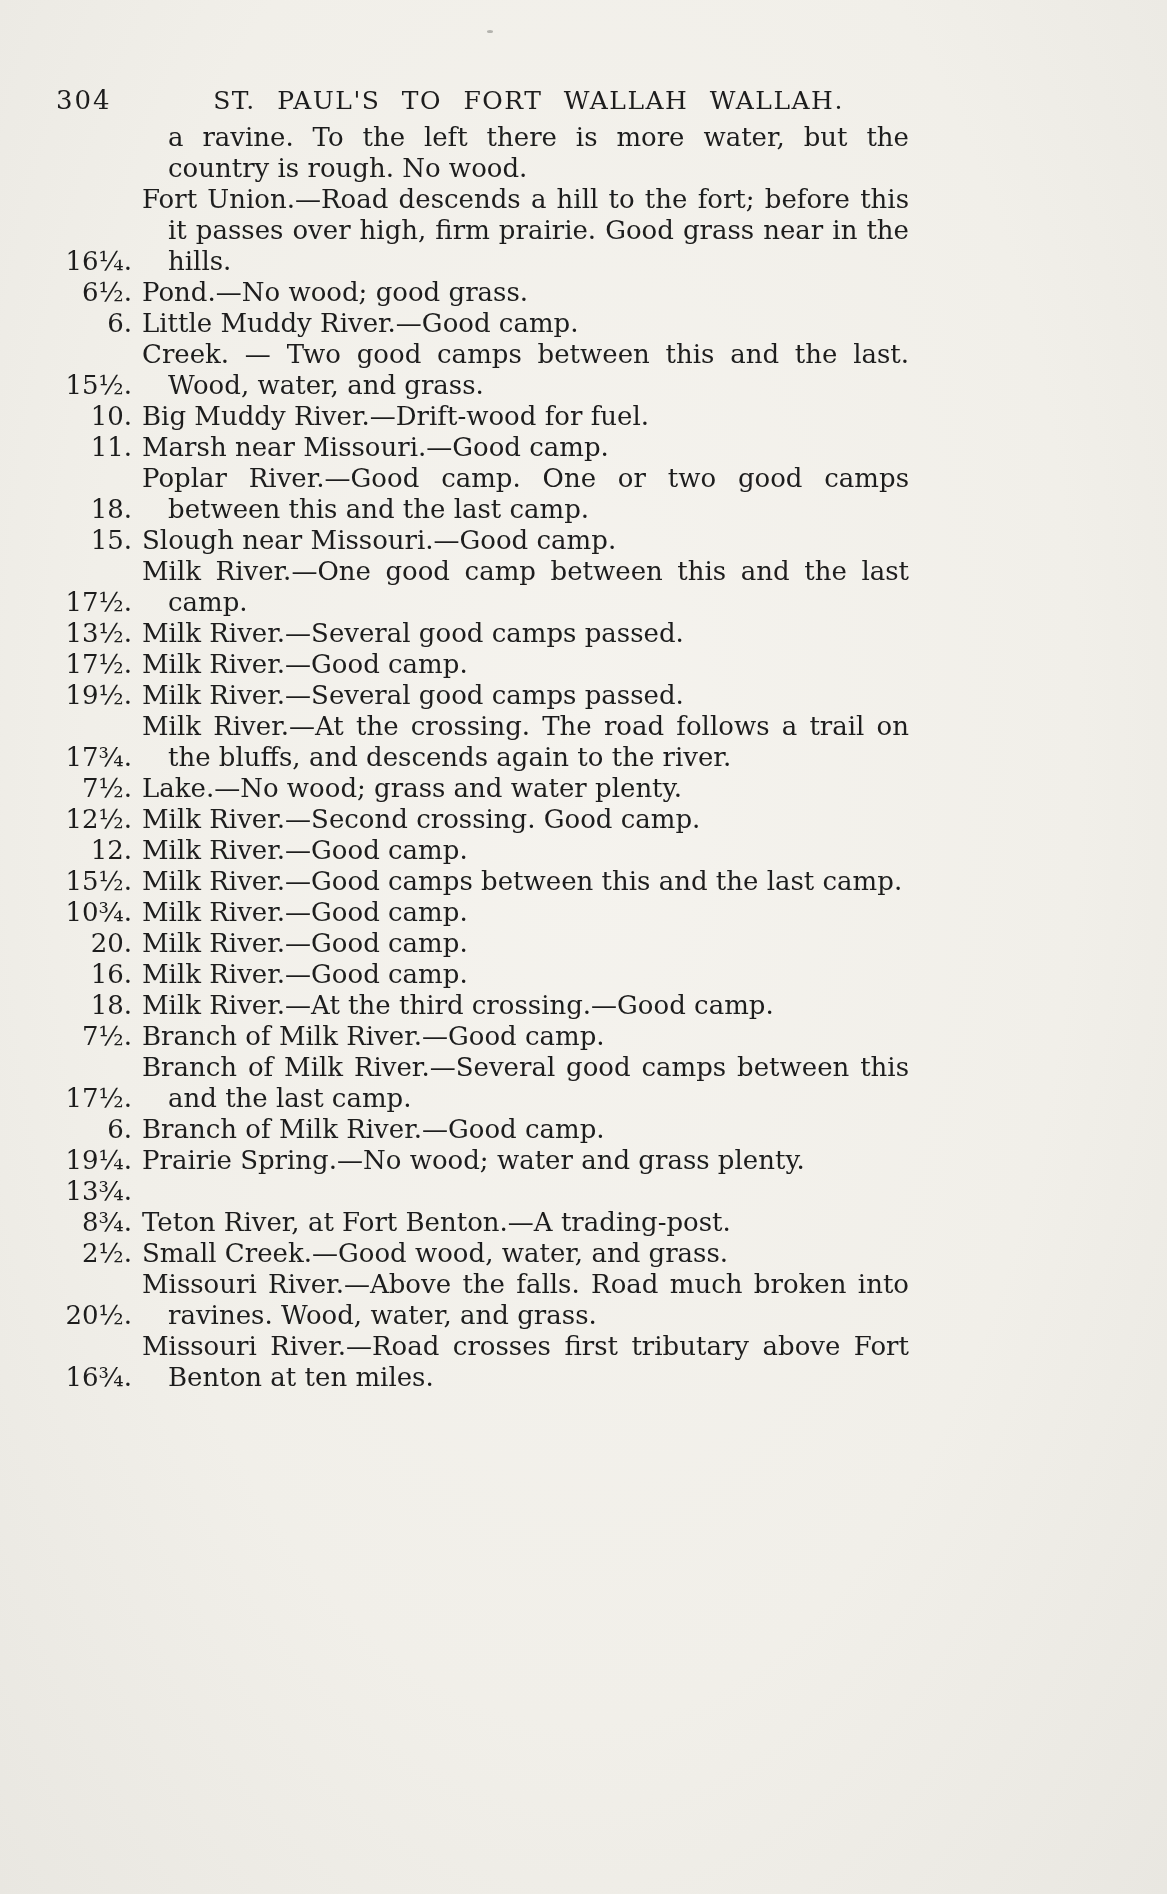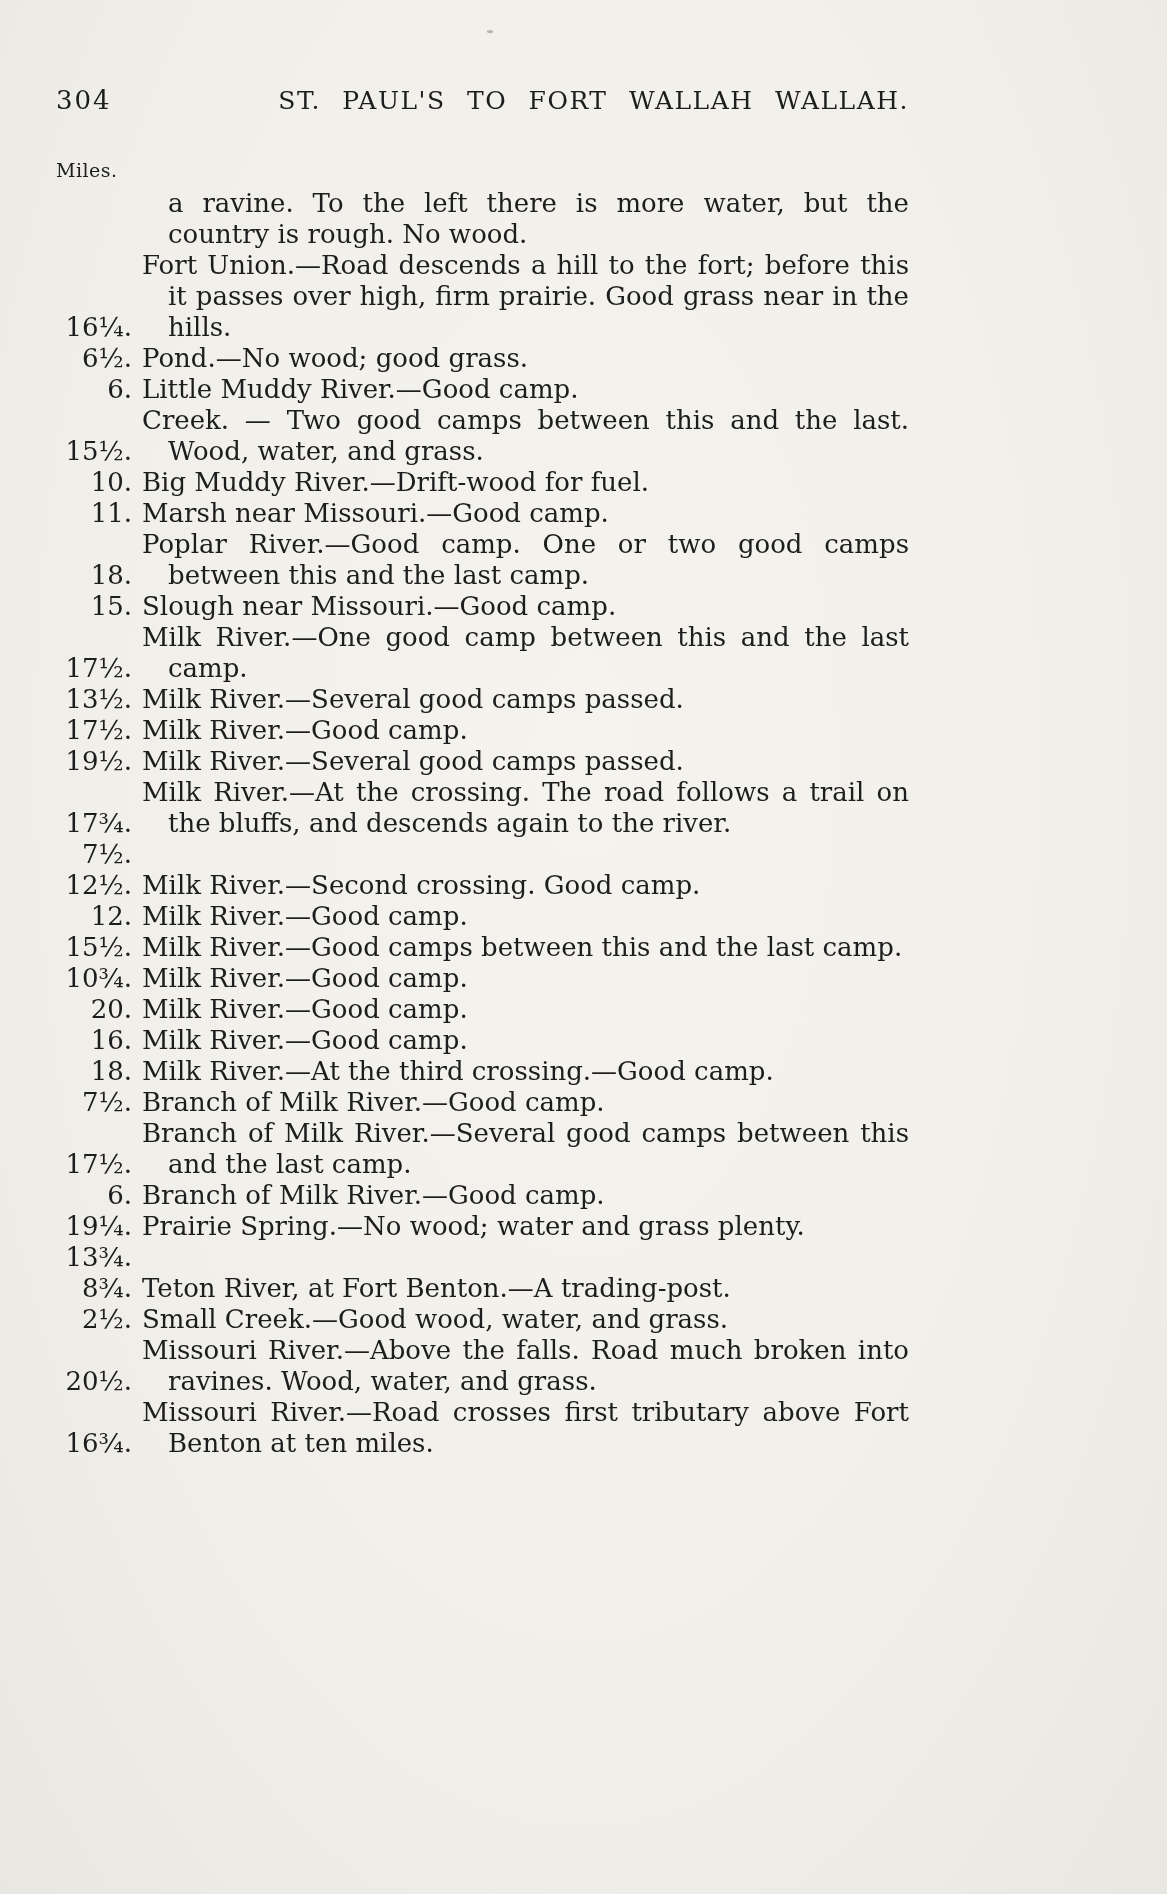--- a/index.html
+++ b/index.html
@@ -33,21 +33,21 @@
     align-items: baseline;
     font-size: 26px;
     line-height: 1.1;
   }
   .page-number {
     flex: 0 0 92px;
     letter-spacing: 2px;
   }
   .running-head {
     flex: 1;
-    text-align: right;
+    text-align: center;
     font-size: 25px;
     letter-spacing: 1.5px;
     word-spacing: 12px;
     white-space: nowrap;
   }
   .miles-label {
     margin-top: 44px;
     font-size: 19px;
     letter-spacing: 0.5px;
   }
@@ -81,21 +81,20 @@
 <body>
 
 <div class="page">
   <div class="scan-artifact"></div>
 
   <header class="page-header">
     <span class="page-number">304</span>
     <span class="running-head">ST. PAUL'S TO FORT WALLAH WALLAH.</span>
   </header>
 
-  <div class="miles-label">Miles.</div>
 
   <main class="entries">
       <div class="entry cont">
         <span class="miles"></span>
         <span class="text">a ravine.  To the left there is more water, but the country is rough.  No wood.</span>
       </div>
       <div class="entry">
         <span class="miles">16¼.</span>
         <span class="text">Fort Union.—Road descends a hill to the fort; before this it passes over high, firm prairie.  Good grass near in the hills.</span>
       </div>
@@ -142,20 +141,21 @@
       <div class="entry">
         <span class="miles">19½.</span>
         <span class="text">Milk River.—Several good camps passed.</span>
       </div>
       <div class="entry">
         <span class="miles">17¾.</span>
         <span class="text">Milk River.—At the crossing.  The road follows a trail on the bluffs, and descends again to the river.</span>
       </div>
       <div class="entry">
         <span class="miles">7½.</span>
+        <span class="text">Lake.—No wood; grass and water plenty.</span>
       </div>
       <div class="entry">
         <span class="miles">12½.</span>
         <span class="text">Milk River.—Second crossing.  Good camp.</span>
       </div>
       <div class="entry">
         <span class="miles">12.</span>
         <span class="text">Milk River.—Good camp.</span>
       </div>
       <div class="entry">

